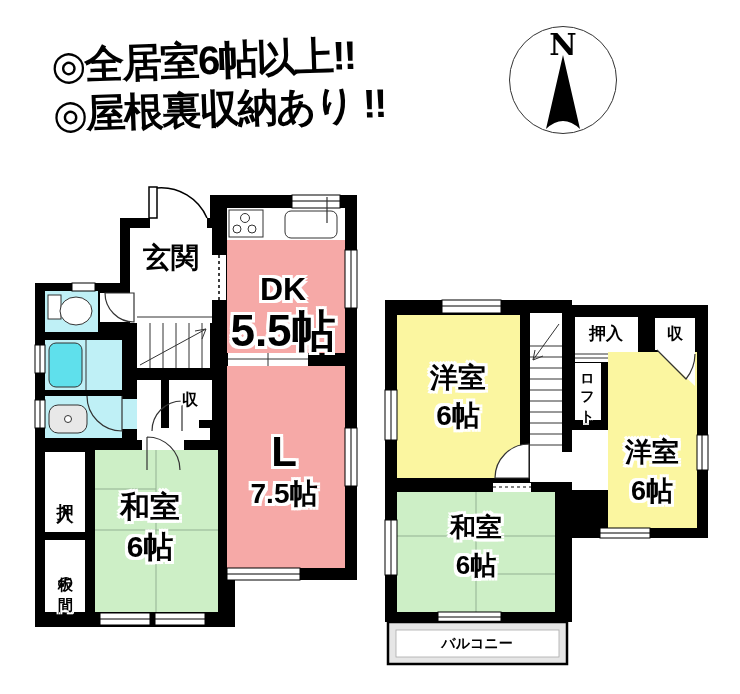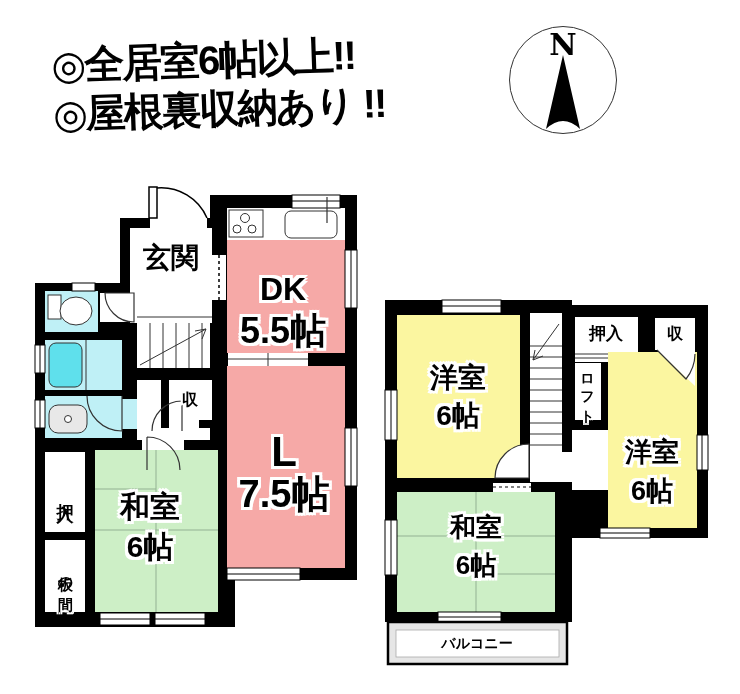--- a/index.html
+++ b/index.html
@@ -212,23 +212,23 @@
   </g>
 
   <g>
     <rect x="5" y="324" width="179" height="42" fill="#E6E6E6" stroke="#000" stroke-width="2.5"></rect>
     <rect x="13" y="332" width="163" height="27" fill="#fff" stroke="#aaa" stroke-width="0.8"></rect>
   </g>
 </svg>
 
 <div class="lbl sm" style="left:171px;top:258px;font-size:28px">玄関</div>
 <div class="lbl" style="left:283px;top:289px;font-size:32px">DK</div>
-<div class="lbl" style="left:283px;top:331px;font-size:36px">5.5帖</div>
+<div class="lbl" style="left:283px;top:331px;font-size:44px">5.5帖</div>
 <div class="lbl" style="left:284px;top:452px;font-size:42px">L</div>
-<div class="lbl" style="left:284px;top:494px;font-size:38px">7.5帖</div>
+<div class="lbl" style="left:284px;top:494px;font-size:28px">7.5帖</div>
 <div class="lbl" style="left:150px;top:507px;font-size:30px">和室</div>
 <div class="lbl" style="left:150px;top:547px;font-size:30px">6帖</div>
 <div class="lbl sm v" style="left:65px;top:492px;font-size:17px">押入</div>
 <div class="lbl sm v" style="left:65px;top:576px;font-size:15px">板の間</div>
 <div class="lbl sm" style="left:190px;top:400px;font-size:16px">収</div>
 
 <div class="lbl" style="left:458px;top:378px;font-size:28px">洋室</div>
 <div class="lbl" style="left:458px;top:416px;font-size:28px">6帖</div>
 <div class="lbl" style="left:652px;top:452px;font-size:27px">洋室</div>
 <div class="lbl" style="left:652px;top:491px;font-size:27px">6帖</div>

